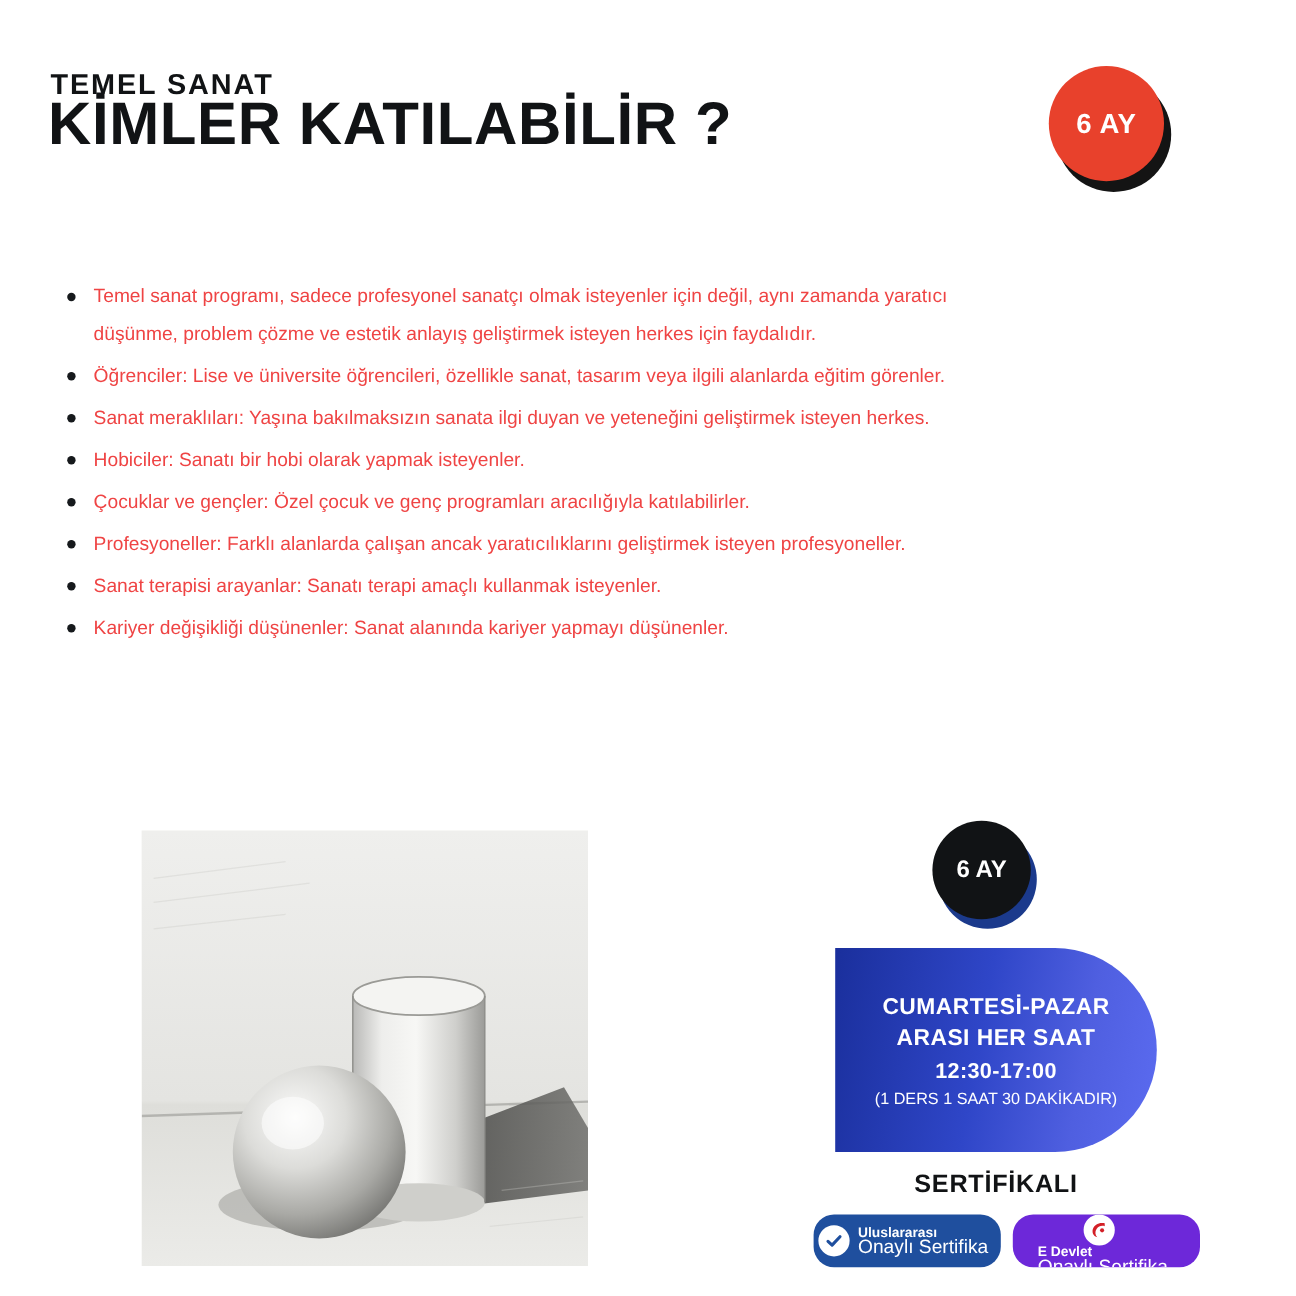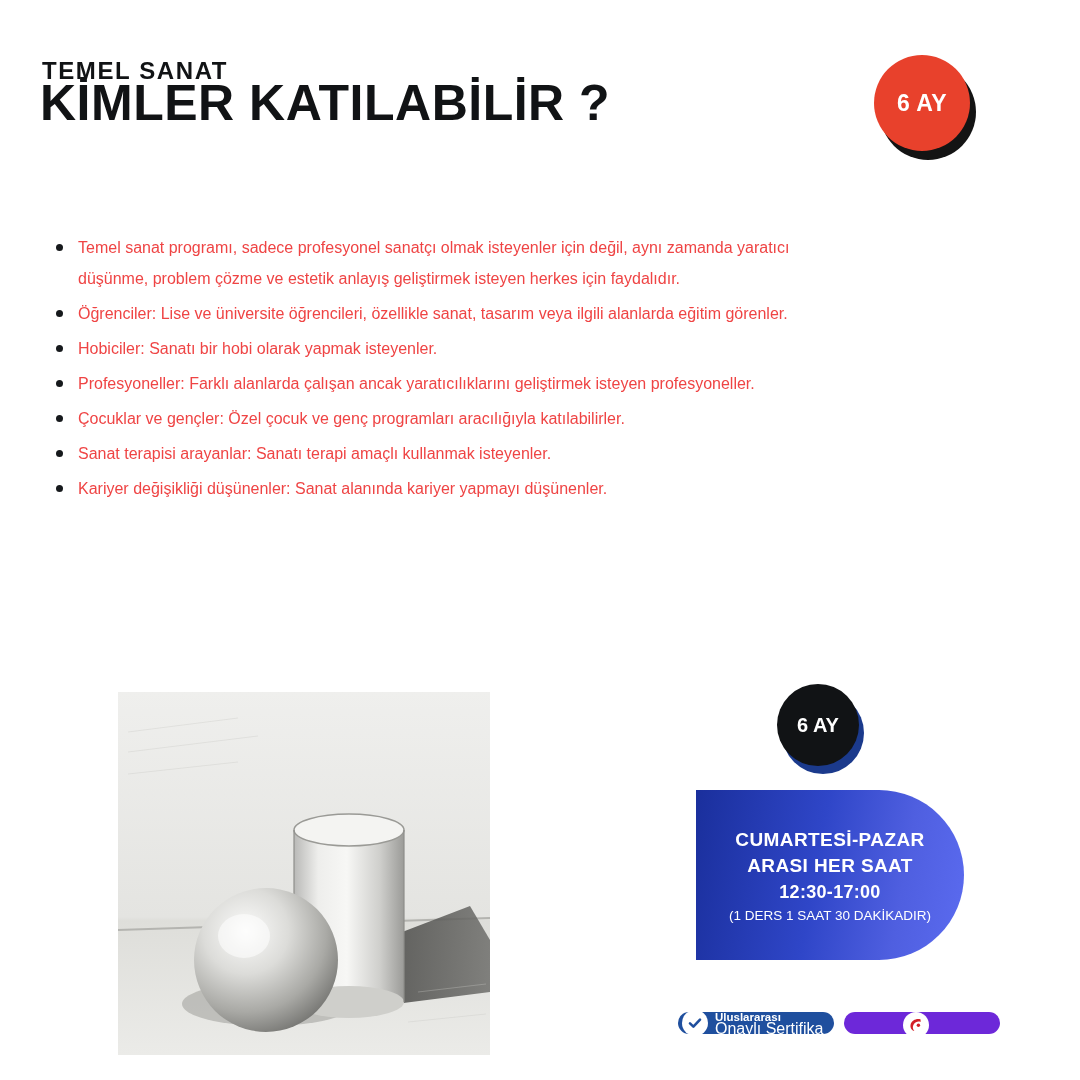--- a/index.html
+++ b/index.html
@@ -162,21 +162,21 @@
   .cert-row {
     position: absolute;
     left: 678px; top: 1012px;
     width: 322px;
     display: flex;
     gap: 10px;
   }
   .cert {
     display: flex;
     align-items: center;
-    height: 22px;
+    height: 44px;
     border-radius: 17px;
     padding: 0 10px 0 4px;
     overflow: hidden;
     flex: 1;
   }
   .cert-blue { background: #1f4f9e; }
   .cert-red  { background: #6d28d9; flex-direction: column; }
   .cert .mark {
     width: 26px; height: 26px;
     border-radius: 50%;
@@ -204,23 +204,24 @@
   <div class="badge-top">
     <div class="shadow"></div>
     <div class="disc">
       <span>6 AY</span>
     </div>
   </div>
 
   <ul class="bullets">
     <li>Temel sanat programı, sadece profesyonel sanatçı olmak isteyenler için değil, aynı zamanda yaratıcı düşünme, problem çözme ve estetik anlayış geliştirmek isteyen herkes için faydalıdır.</li>
     <li>Öğrenciler: Lise ve üniversite öğrencileri, özellikle sanat, tasarım veya ilgili alanlarda eğitim görenler.</li>
+    <li>Sanat meraklıları: Yaşına bakılmaksızın sanata ilgi duyan ve yeteneğini geliştirmek isteyen herkes.</li>
     <li>Hobiciler: Sanatı bir hobi olarak yapmak isteyenler.</li>
+    <li>Çocuklar ve gençler: Özel çocuk ve genç programları aracılığıyla katılabilirler.</li>
     <li>Profesyoneller: Farklı alanlarda çalışan ancak yaratıcılıklarını geliştirmek isteyen profesyoneller.</li>
-    <li>Çocuklar ve gençler: Özel çocuk ve genç programları aracılığıyla katılabilirler.</li>
     <li>Sanat terapisi arayanlar: Sanatı terapi amaçlı kullanmak isteyenler.</li>
     <li>Kariyer değişikliği düşünenler: Sanat alanında kariyer yapmayı düşünenler.</li>
   </ul>
 
   <div class="artwork">
     <svg width="372" height="363" viewBox="0 0 372 363">
       <defs>
         <linearGradient id="cylShade" x1="0" y1="0" x2="1" y2="0">
           <stop offset="0%" stop-color="#b9b9b7"></stop>
           <stop offset="22%" stop-color="#eeeeec"></stop>
@@ -280,20 +281,21 @@
     </div>
   </div>
 
   <div class="schedule">
     <div class="l1">CUMARTESİ-PAZAR</div>
     <div class="l2">ARASI HER SAAT</div>
     <div class="l3">12:30-17:00</div>
     <div class="l4">(1 DERS 1 SAAT 30 DAKİKADIR)</div>
   </div>
 
+  <div class="cert-title">SERTİFİKALI</div>
 
   <div class="cert-row">
     <div class="cert cert-blue">
       <div class="mark">
         <svg width="16" height="16" viewBox="0 0 16 16">
           <path d="M3 8.4 L6.4 11.6 L13 4.6" stroke="#1f4f9e" stroke-width="2.6" fill="none" stroke-linecap="round" stroke-linejoin="round"></path>
         </svg>
       </div>
       <div class="txt">
         <span class="t1">Uluslararası</span>

